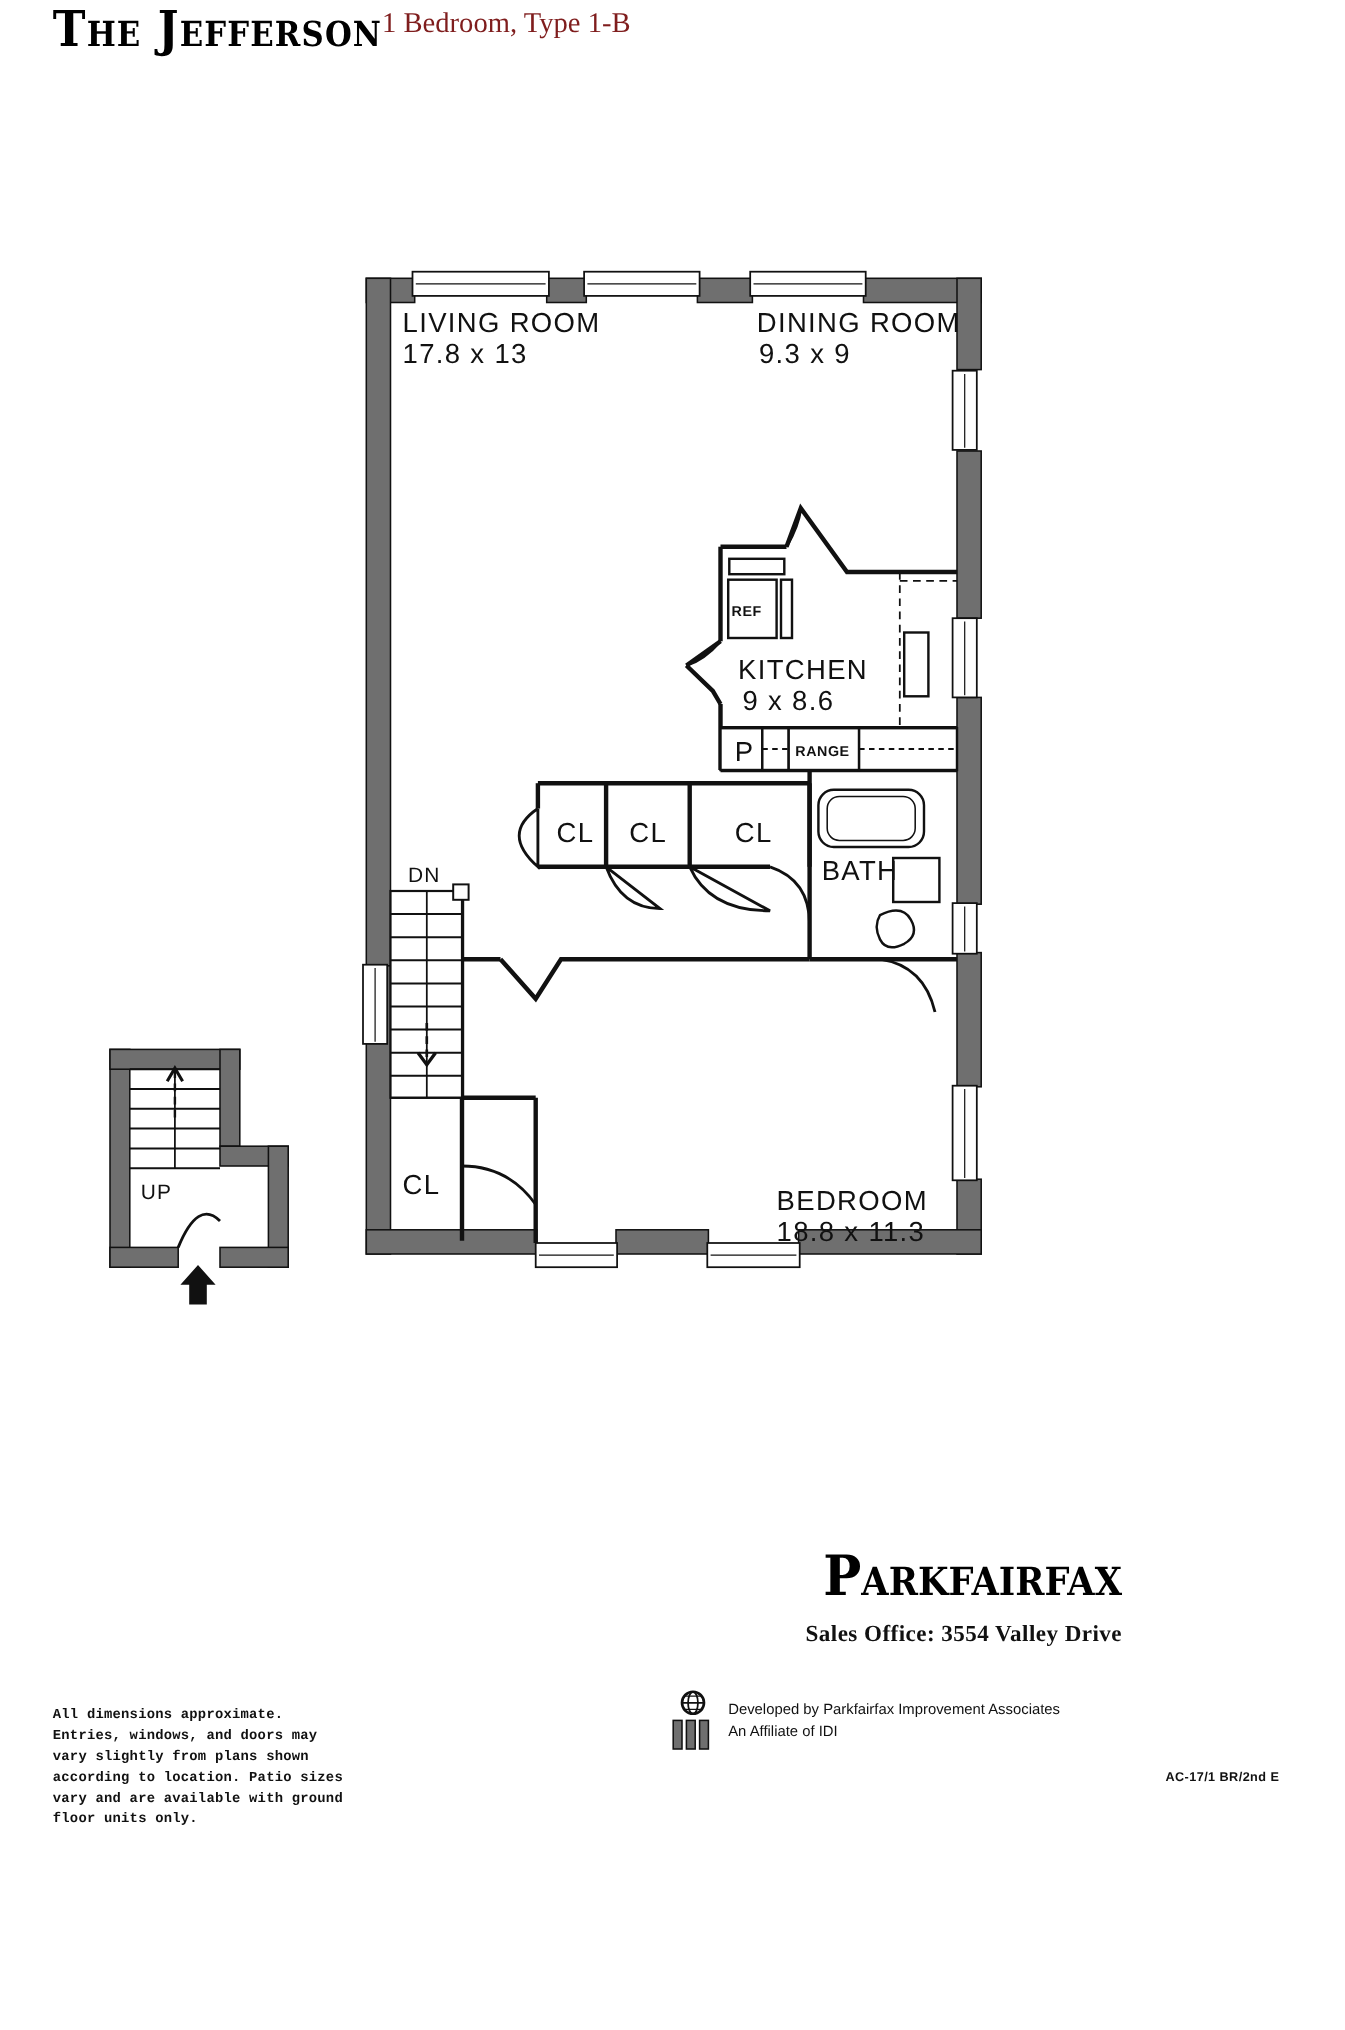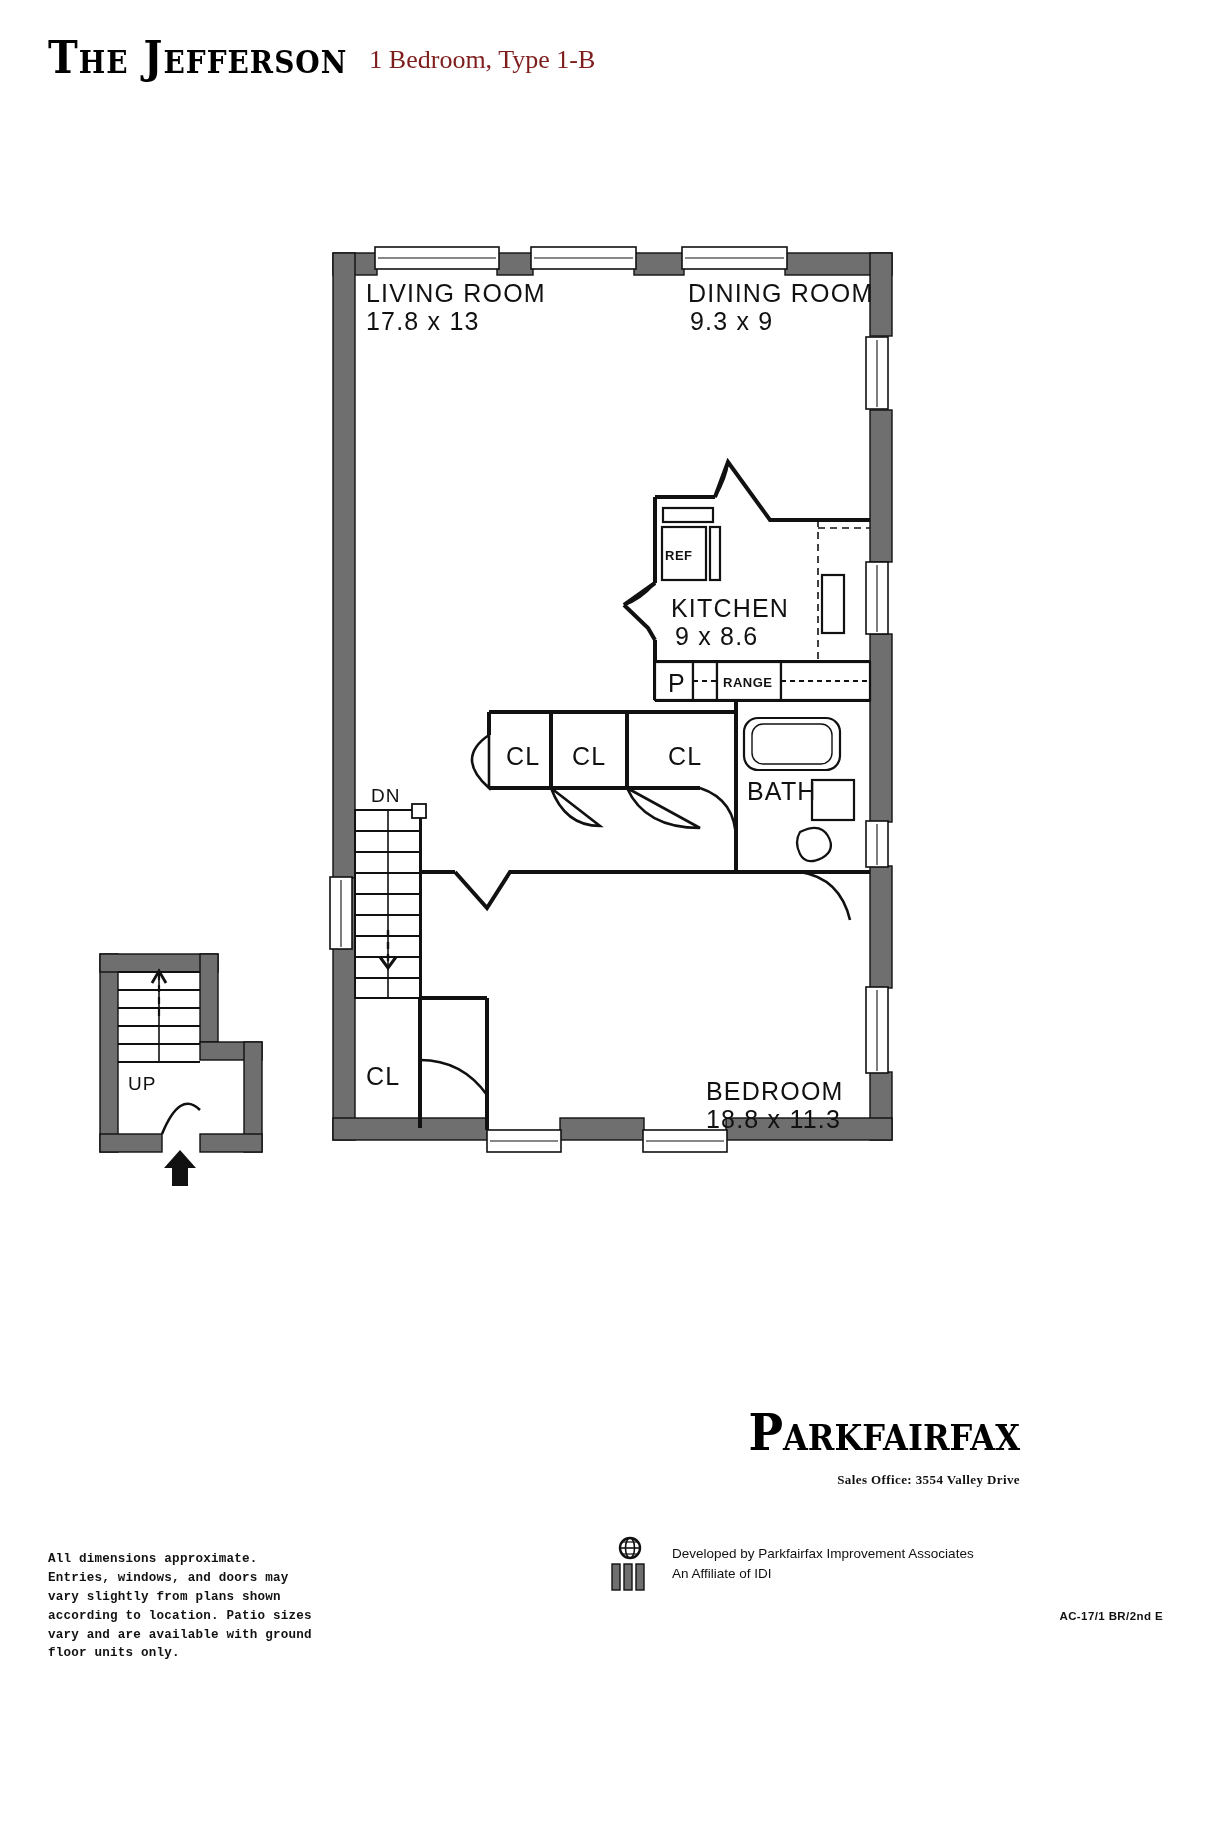--- a/index.html
+++ b/index.html
@@ -1,37 +1,37 @@
 <!DOCTYPE html>
 <html><head>
 <meta charset="utf-8">
 <style>
   html,body{margin:0;padding:0;background:#ffffff;}
   body{width:1223px;height:1845px;position:relative;overflow:hidden;
        font-family:"Liberation Sans",sans-serif;color:#111;}
 
   
-  #title-block{position:absolute;left:48px;top:36px;display:flex;align-items:center;gap:22px;}
+  #title-block{position:absolute;left:48px;top:6px;display:flex;align-items:flex-start;}
   #plan-name{font-family:"DejaVu Serif",serif;font-weight:bold;font-size:40px;
              letter-spacing:1px;font-style:normal;color:#000;
              transform:scaleY(1.12);transform-origin:left bottom;
              font-variant:small-caps;}
   #plan-type{font-family:"Liberation Serif",serif;font-size:26px;color:#7f1d1d;}
 
   
   #plan-canvas{position:absolute;left:0;top:0;width:1223px;height:1300px;}
 
   
   #brand-block{position:absolute;left:600px;top:1408px;width:420px;text-align:right;}
   #brand-name{font-family:"DejaVu Serif",serif;font-weight:bold;font-size:46px;
               letter-spacing:0px;color:#000;font-variant:small-caps;transform:scaleY(1.1);
               transform-origin:left bottom;}
-  #brand-addr{font-family:"Liberation Serif",serif;font-size:13px;line-height:1.5;
+  #brand-addr{font-family:"Liberation Serif",serif;font-size:21px;line-height:1.5;
               margin-top:8px;font-weight:600;letter-spacing:.4px;}
-  #dev-block{position:absolute;left:608px;top:1536px;display:flex;align-items:center;gap:20px;}
+  #dev-block{position:absolute;left:608px;top:1536px;display:flex;align-items:center;gap:10px;}
   #dev-text{font-family:"Liberation Sans",sans-serif;font-size:13.5px;line-height:1.45;}
   #disclaimer{position:absolute;left:48px;top:1550px;width:265px;
               font-family:Liberation Mono, monospace;font-size:12.6px;line-height:1.5;
               font-weight:600;letter-spacing:.2px;}
   #plan-code{position:absolute;right:60px;top:1610px;
              font-family:"Liberation Sans",sans-serif;font-size:11.5px;font-weight:bold;
              letter-spacing:.4px;}
 
   
   .rm{font-family:"Liberation Sans",sans-serif;font-size:25px;letter-spacing:1.2px;fill:#111;}

